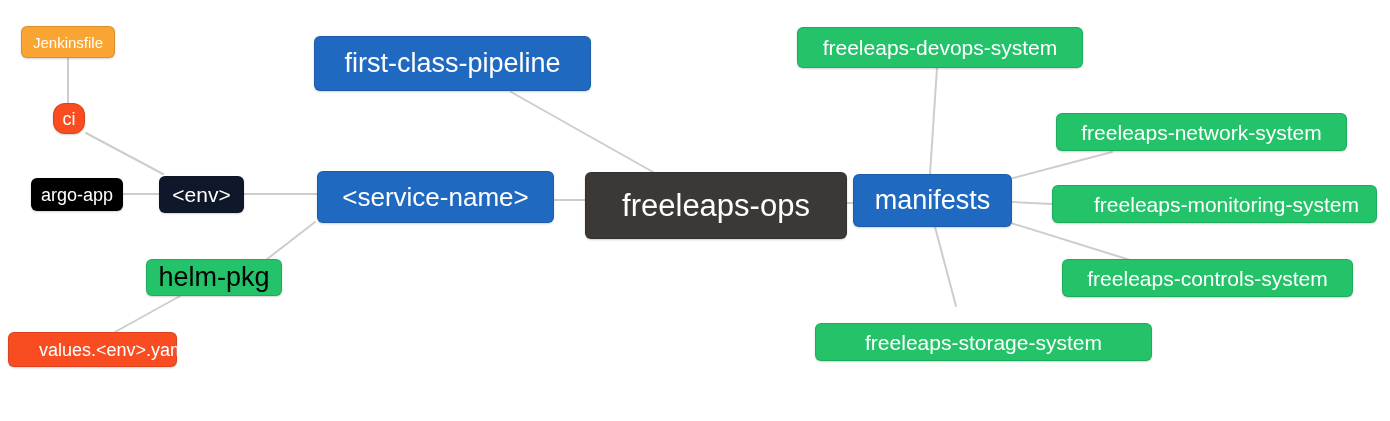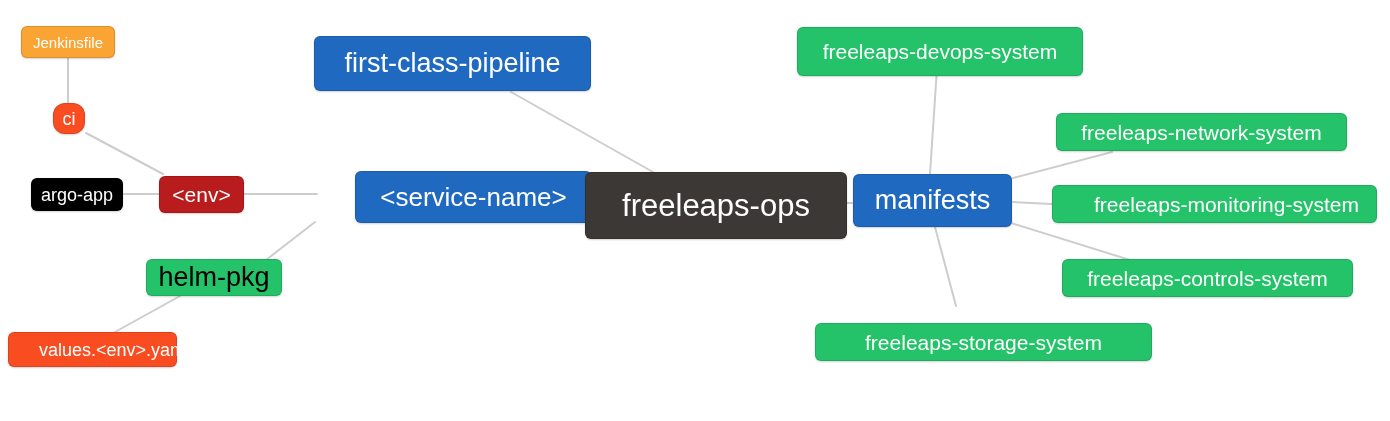--- a/index.html
+++ b/index.html
@@ -67,35 +67,35 @@
     <line x1="1011" y1="223" x2="1130" y2="260" stroke="#cdcdcd"></line>
     <line x1="935" y1="227" x2="956" y2="306" stroke="#cdcdcd"></line>
   </svg>
 
   <div class="node" style="left: 21px; top: 26px; width: 94px; height: 32px; font-size: 15px; background-color: rgb(249, 164, 51); color: rgb(255, 255, 255);">Jenkinsfile</div>
 
   <div class="node" style="left: 53px; top: 103px; width: 32px; height: 31px; font-size: 18px; background-color: rgb(249, 77, 33); color: rgb(255, 255, 255); border-radius: 12px;">ci</div>
 
   <div class="node" style="left: 31px; top: 178px; width: 92px; height: 33px; font-size: 18px; background-color: #000000; color: rgb(255, 255, 255);">argo-app</div>
 
-  <div class="node" style="left: 159px; top: 176px; width: 85px; height: 37px; font-size: 21px; background-color: #b91c1c; color: rgb(255, 255, 255);">&lt;env&gt;</div>
+  <div class="node" style="left: 159px; top: 176px; width: 85px; height: 37px; font-size: 21px; background-color: #0f172a; color: rgb(255, 255, 255);">&lt;env&gt;</div>
 
   <div class="node" style="left: 146px; top: 259px; width: 136px; height: 37px; font-size: 27px; background-color: rgb(36, 195, 106); color: #000000;">helm-pkg</div>
 
   <div class="node" style="left: 8px; top: 332px; width: 169px; height: 35px; font-size: 18px; background-color: rgb(249, 77, 33); color: rgb(255, 255, 255); padding-left: 43px;">values.&lt;env&gt;.yaml</div>
 
   <div class="node" style="left: 314px; top: 36px; width: 277px; height: 55px; font-size: 27px; background-color: rgb(32, 105, 192); color: rgb(255, 255, 255);">first-class-pipeline</div>
 
-  <div class="node" style="left: 317px; top: 171px; width: 237px; height: 52px; font-size: 26px; background-color: rgb(32, 105, 192); color: rgb(255, 255, 255); margin-left: 38px;">&lt;service-name&gt;</div>
+  <div class="node" style="left: 317px; top: 171px; width: 237px; height: 52px; font-size: 26px; background-color: rgb(32, 105, 192); color: rgb(255, 255, 255);">&lt;service-name&gt;</div>
 
   <div class="node" style="left: 585px; top: 172px; width: 262px; height: 67px; font-size: 31px; background-color: rgb(59, 56, 53); color: rgb(255, 255, 255);">freeleaps-ops</div>
 
   <div class="node" style="left: 853px; top: 174px; width: 159px; height: 53px; font-size: 27px; background-color: rgb(32, 105, 192); color: rgb(255, 255, 255);">manifests</div>
 
-  <div class="node" style="left: 797px; top: 27px; width: 286px; height: 49px; font-size: 21px; background-color: rgb(36, 195, 106); color: rgb(255, 255, 255);">freeleaps-devops-system</div>
+  <div class="node" style="left: 797px; top: 27px; width: 286px; height: 41px; font-size: 21px; background-color: rgb(36, 195, 106); color: rgb(255, 255, 255);">freeleaps-devops-system</div>
 
   <div class="node" style="left: 1056px; top: 113px; width: 291px; height: 38px; font-size: 21px; background-color: rgb(36, 195, 106); color: rgb(255, 255, 255);">freeleaps-network-system</div>
 
   <div class="node" style="left: 1052px; top: 185px; width: 325px; height: 38px; font-size: 21px; background-color: rgb(36, 195, 106); color: rgb(255, 255, 255); padding-left: 24px;">freeleaps-monitoring-system</div>
 
   <div class="node" style="left: 1062px; top: 259px; width: 291px; height: 38px; font-size: 21px; background-color: rgb(36, 195, 106); color: rgb(255, 255, 255);">freeleaps-controls-system</div>
 
   <div class="node" style="left: 815px; top: 323px; width: 337px; height: 38px; font-size: 21px; background-color: rgb(36, 195, 106); color: rgb(255, 255, 255);">freeleaps-storage-system</div>
 
 </div>

